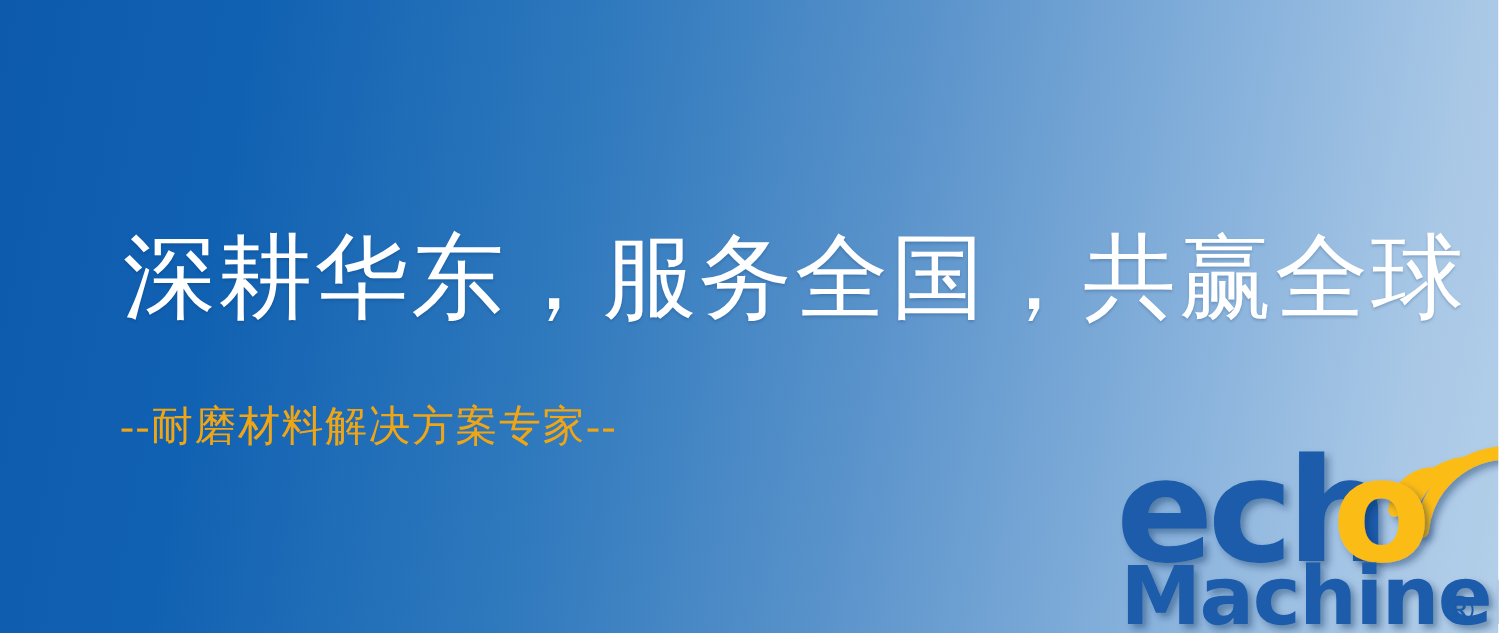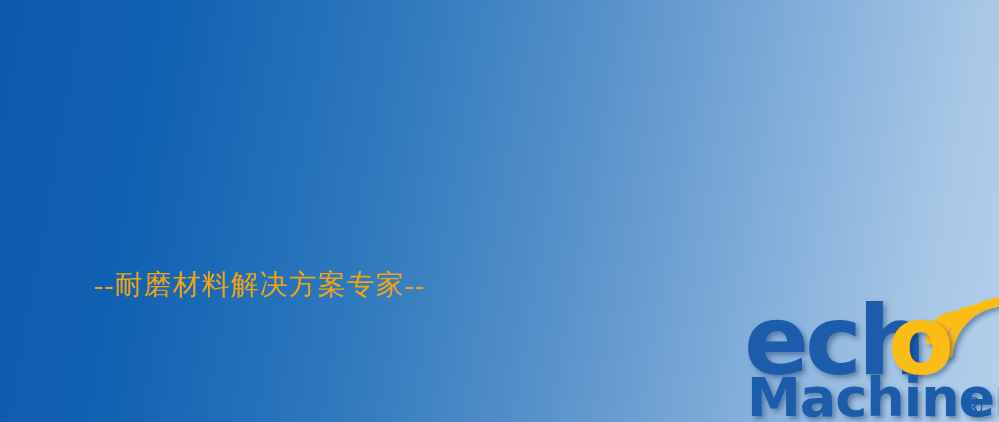--- a/index.html
+++ b/index.html
@@ -35,21 +35,21 @@
     line-height: 1.12;
     color: #ffffff;
     letter-spacing: 2px;
     white-space: nowrap;
     text-shadow: 0 1px 2px rgba(10,45,90,0.22);
   }
 
   
   #subtitle {
     position: absolute;
-    left: 94px;
+    left: 80px;
     top: 268px;
     font-family: "Liberation Serif", "DejaVu Serif", serif;
     font-size: 28px;
     line-height: 1.2;
     color: #f0a515;
     letter-spacing: 1px;
     white-space: nowrap;
   }
 
   
@@ -83,20 +83,21 @@
   .wordmark-reg {
     font-family: "DejaVu Sans", "Liberation Sans", sans-serif;
     font-size: 26px;
   }
 </style>
 </head>
 <body>
 
 <div id="banner">
 
+  <div id="headline">深耕华东，服务全国，共赢全球</div>
 
   <div id="subtitle">--耐磨材料解决方案专家--</div>
 
   <div id="logo">
     <svg viewBox="0 0 255 126" xmlns="http://www.w3.org/2000/svg">
       <defs>
         <filter id="logoShadow" x="-20%" y="-20%" width="150%" height="150%">
           <feDropShadow dx="3" dy="3" stdDeviation="2.4" flood-color="#0a2b55" flood-opacity="0.40"></feDropShadow>
         </filter>
       </defs>

